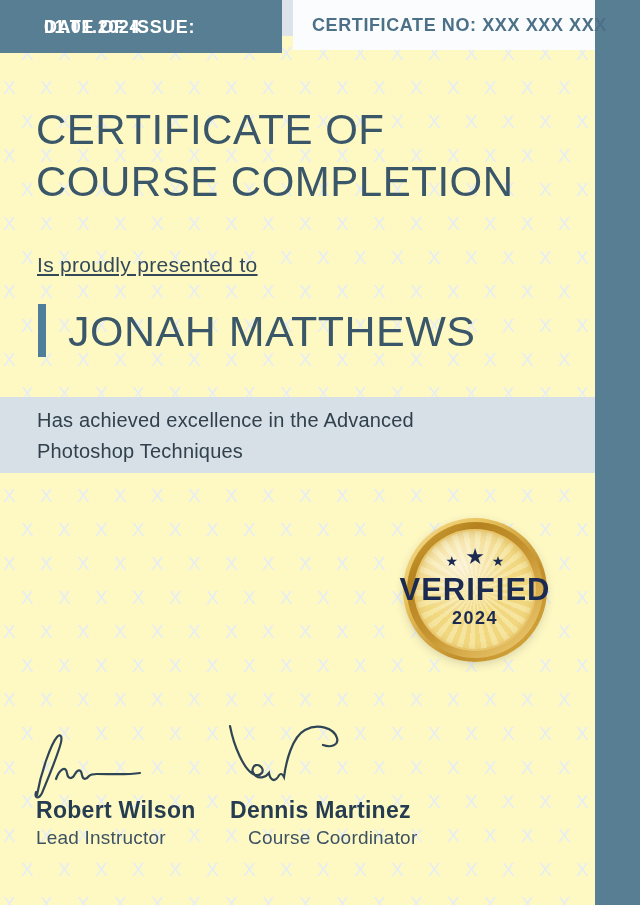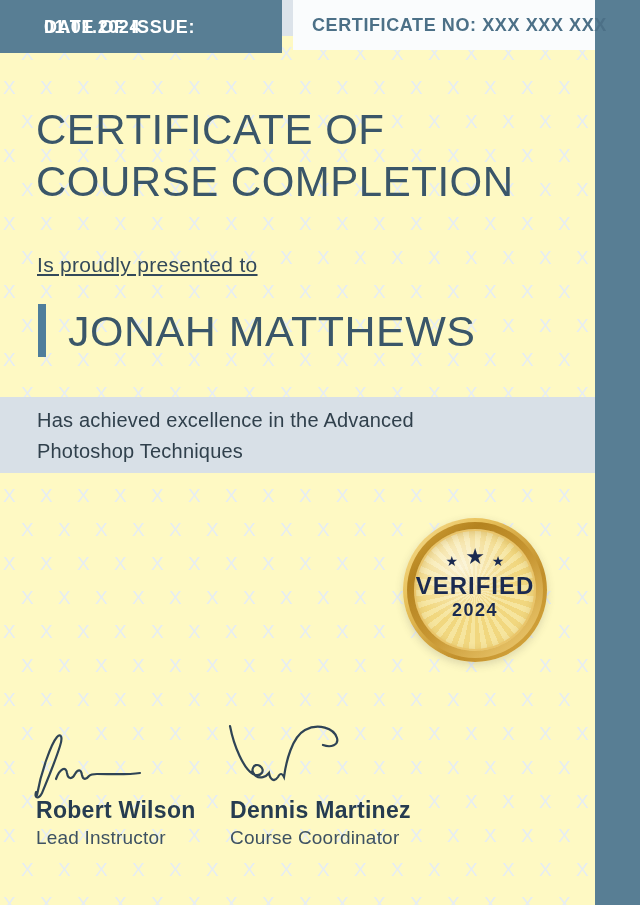--- a/index.html
+++ b/index.html
@@ -98,33 +98,33 @@
     box-shadow: inset 0 0 0 2px #EBC express;
     box-shadow: inset 0 0 0 2px #EAC56A, inset 0 2px 10px rgba(150,100,10,0.30);
   }
   .badge-content {
     position:absolute; inset:11px; border-radius:50%;
     display:flex; flex-direction:column; align-items:center; z-index:2;
   }
   .badge-stars { display:flex; align-items:flex-end; gap:7px; margin-top:17px; color:#1A2A50; line-height:1; }
   .badge-stars .star-small { font-size:14px; }
   .badge-stars .star-big { font-size:22px; }
-  .badge-title { margin-top:4px; color:#1A2A50; font-size:24px; font-weight:700; letter-spacing:1px; }
+  .badge-title { margin-top:4px; color:#1A2A50; font-size:31px; font-weight:700; letter-spacing:1px; }
   .badge-year { color:#1A2A50; font-size:18px; font-weight:700; letter-spacing:1.5px; }
 
   
   .sig-svg { position:absolute; z-index:2; }
   .sig-svg.sig1 { left:26px; top:724px; }
   .sig-svg.sig2 { left:220px; top:720px; }
   .sig-name { position:absolute; z-index:2; color:#263C50; font-size:23px; font-weight:700; letter-spacing:0.3px; }
   .sig-role { position:absolute; z-index:2; color:#3E5262; font-size:19px; letter-spacing:0.2px; }
   .sig-name.n1 { left:36px; top:797px; }
   .sig-role.r1 { left:36px; top:827px; }
   .sig-name.n2 { left:230px; top:797px;text-align:right; }
-  .sig-role.r2 { left:230px; top:827px; }
+  .sig-role.r2 { left:248px; top:827px; }
 </style>
 </head>
 <body>
 
 <div class="cert">
 
   <svg class="pattern-svg" width="640" height="905" aria-hidden="true">
     <defs>
       <pattern id="xpat" width="37" height="68" patternUnits="userSpaceOnUse">
         <text x="3" y="26" font-family="Liberation Sans, sans-serif" font-size="19" fill="#E6EDF3">X</text>

